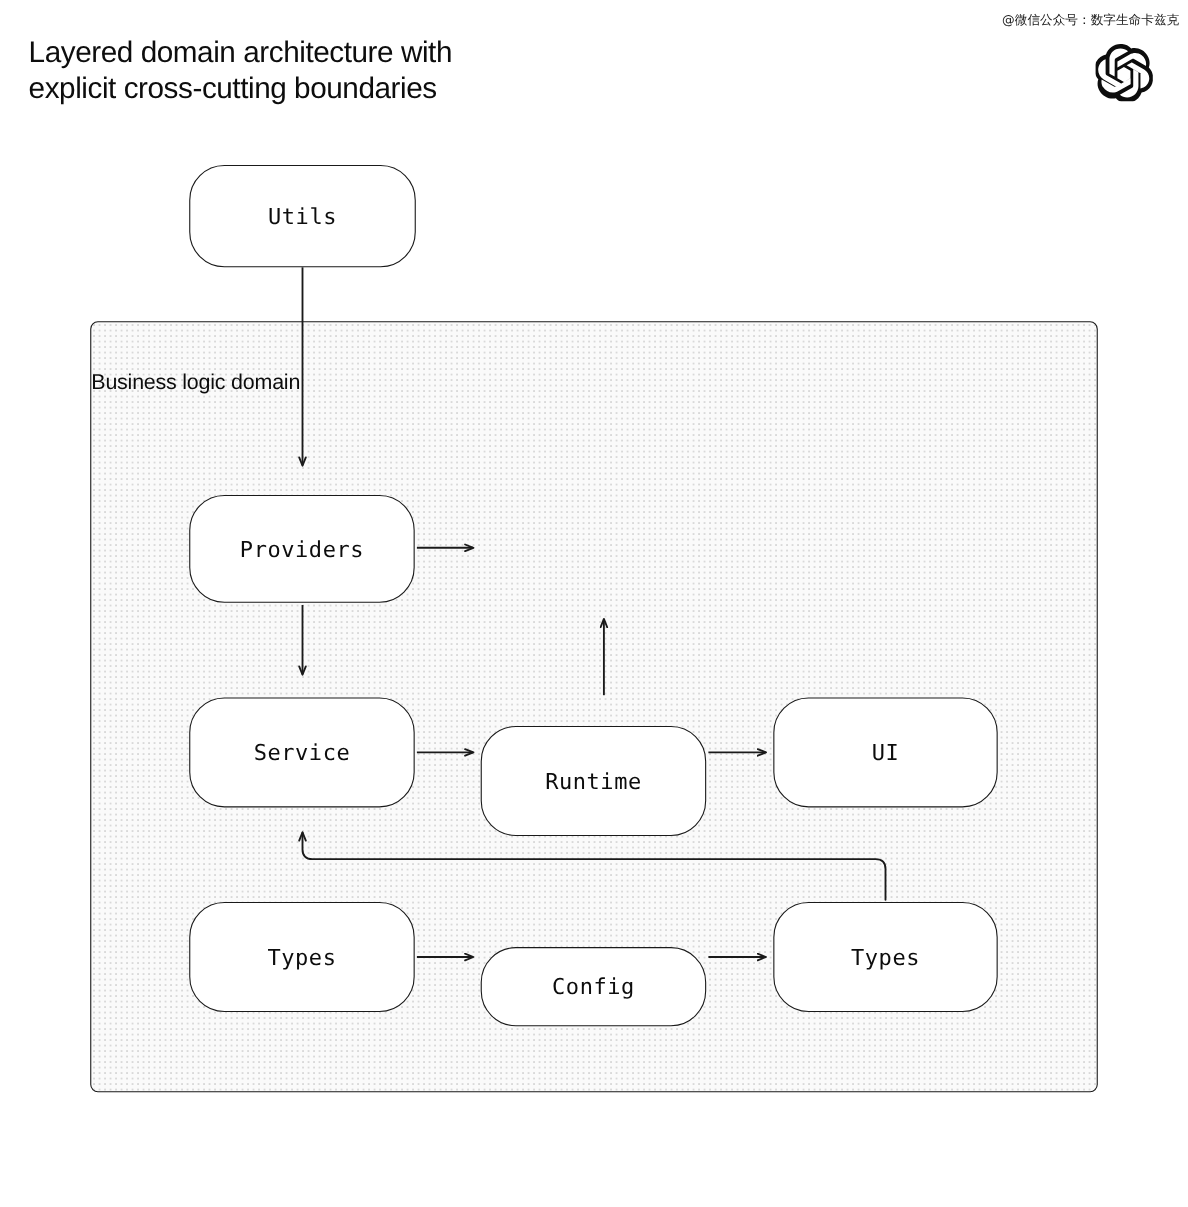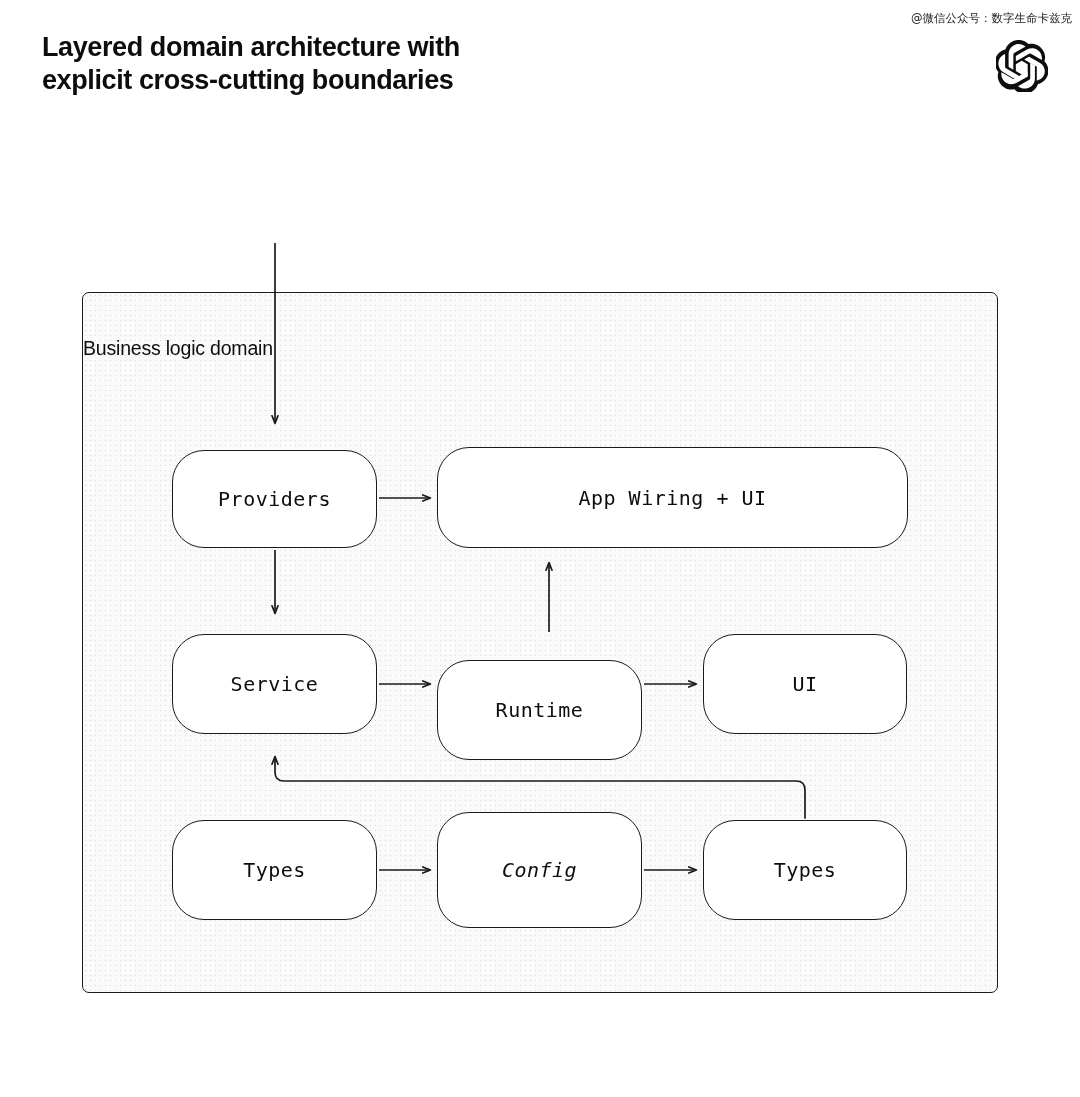--- a/index.html
+++ b/index.html
@@ -15,25 +15,25 @@
   #page {
     position: relative;
     width: 1080px;
     height: 1097px;
     background: #ffffff;
   }
 
   
   #page-title {
     position: absolute;
-    left: 42px;
+    left: 26px;
     top: 31px;
     width: 620px;
     font-family: "Liberation Sans", sans-serif;
-    font-weight: bold;
+    font-weight: normal;
     font-size: 27px;
     line-height: 33px;
     letter-spacing: -0.4px;
     color: #0d0d0d;
     white-space: pre-line;
   }
 
   
   #watermark {
     position: absolute;
@@ -114,21 +114,21 @@
   }
 
   
   #node-utils        { left: 172px; top: 150px; width: 206px; height: 93px; }
   #node-providers    { left: 172px; top: 450px; width: 205px; height: 98px; }
   #node-appwiring    { left: 437px; top: 447px; width: 471px; height: 101px; }
   #node-service      { left: 172px; top: 634px; width: 205px; height: 100px; }
   #node-runtime      { left: 437px; top: 660px; width: 205px; height: 100px; }
   #node-ui           { left: 703px; top: 634px; width: 204px; height: 100px; }
   #node-types        { left: 172px; top: 820px; width: 205px; height: 100px; }
-  #node-config       { left: 437px; top: 812px; width: 205px; height: 116px; font-style: italic; }
+  #node-config       { left: 437px; top: 861px; width: 205px; height: 72px; }
   #node-repo         { left: 703px; top: 820px; width: 204px; height: 100px; }
 </style>
 </head>
 <body>
 
 <div id="page">
 
   <div id="page-title">Layered domain architecture with
 explicit cross-cutting boundaries</div>
 
@@ -163,28 +163,28 @@
 
     <line x1="549" y1="632" x2="549" y2="563" stroke="#1a1a1a" stroke-width="1.7" marker-end="url(#arrowhead)"></line>
 
     <line x1="379" y1="870" x2="430" y2="870" stroke="#1a1a1a" stroke-width="1.7" marker-end="url(#arrowhead)"></line>
 
     <line x1="644" y1="870" x2="696" y2="870" stroke="#1a1a1a" stroke-width="1.7" marker-end="url(#arrowhead)"></line>
 
     <path d="M 805 818 L 805 790 Q 805 781 796 781 L 284 781 Q 275 781 275 772 L 275 757" fill="none" stroke="#1a1a1a" stroke-width="1.7" stroke-linecap="round" marker-end="url(#arrowhead)"></path>
   </svg>
 
+  <div id="node-utils" class="node">
+    <span class="node-label">Utils</span>
+  </div>
 
   <div id="node-providers" class="node">
     <span class="node-label">Providers</span>
   </div>
 
-  <div id="node-appwiring" class="node">
-    <span class="node-label">App Wiring + UI</span>
-  </div>
 
   <div id="node-service" class="node">
     <span class="node-label">Service</span>
   </div>
 
   <div id="node-runtime" class="node">
     <span class="node-label">Runtime</span>
   </div>
 
   <div id="node-ui" class="node">

